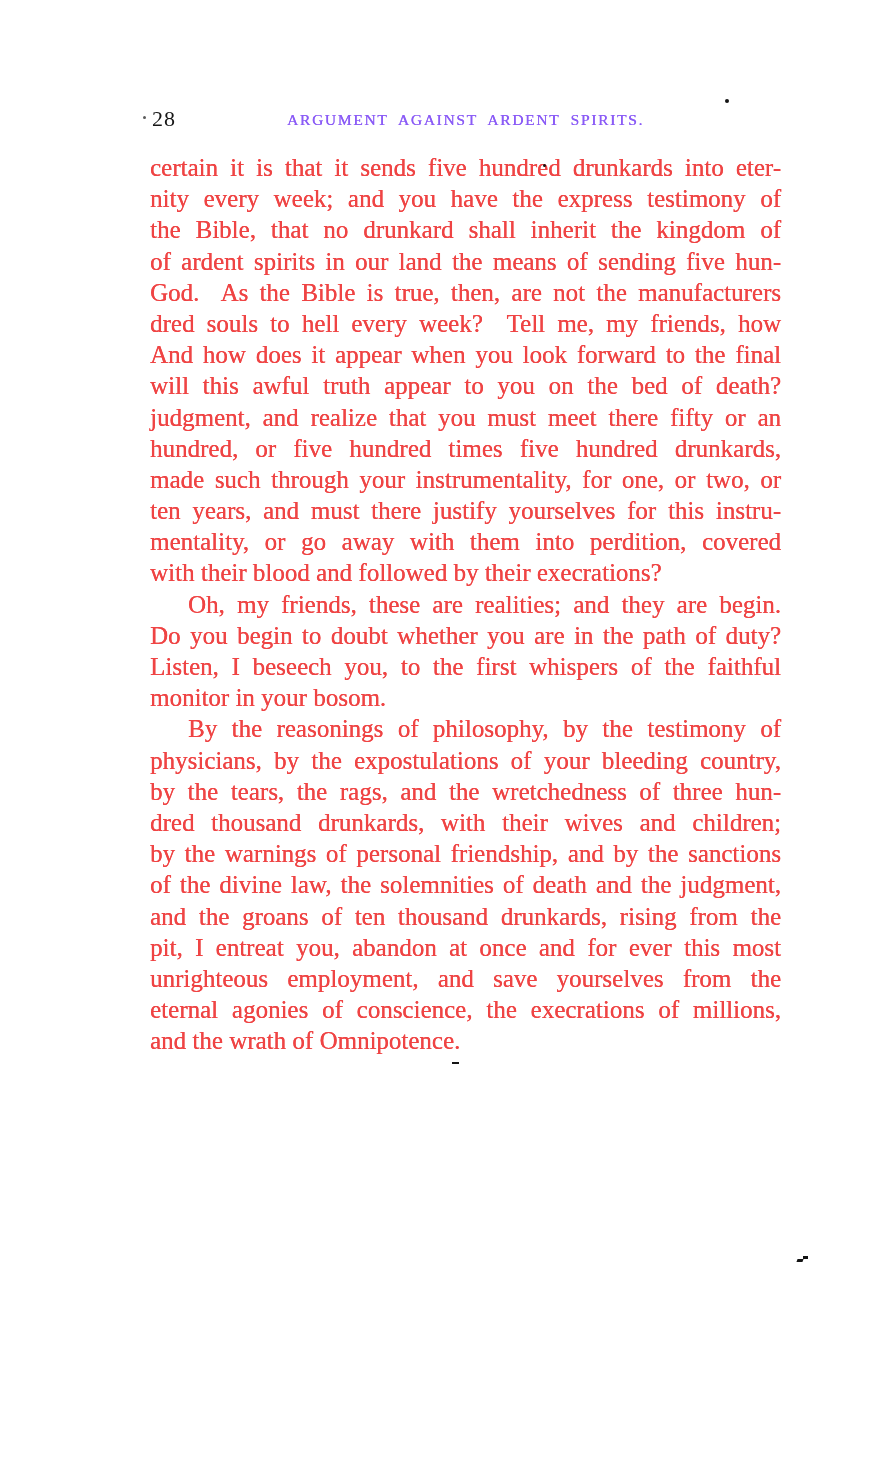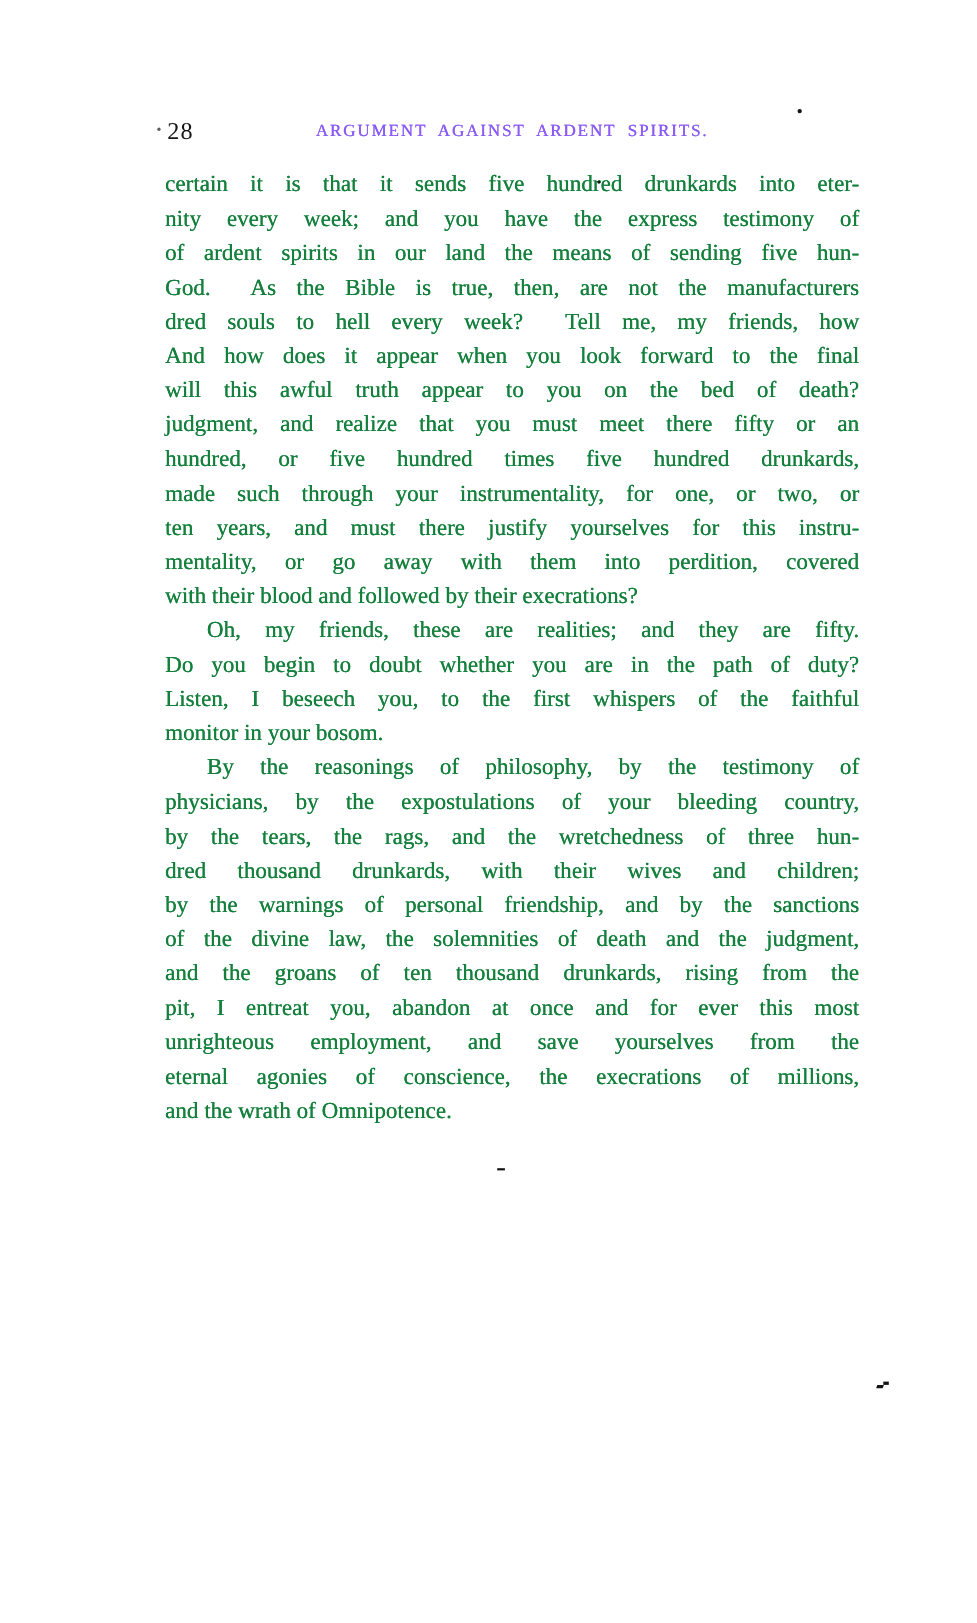--- a/index.html
+++ b/index.html
@@ -47,27 +47,27 @@
   
   .body-text {
     position: absolute;
     left: 150px;
     top: 152px;
     width: 631px;
   }
   .line {
     height: 31.2px;
     line-height: 31.2px;
-    font-size: 21px;
+    font-size: 25px;
     text-align: justify;
     text-align-last: justify;
     text-justify: inter-word;
     white-space: nowrap;
     overflow: visible;
-    color: #15803d;
+    color: #ef4444;
     text-shadow: 0.25px 0 0 currentColor;
   }
   .line.last {
     text-align: right;
     text-align-last: left;
   }
   .line.indent {
     text-indent: 38px;
   }
   
@@ -88,32 +88,33 @@
 <div class="page">
 
   <header class="running-head">
     <span class="pagenum">28</span>
     <span class="running-title">ARGUMENT AGAINST ARDENT SPIRITS.</span>
   </header>
 
   <main class="body-text" id="body-text">
       <div class="line">certain it is that it sends five hundred drunkards into eter-</div>
       <div class="line">nity every week; and you have the express testimony of</div>
+      <div class="line">the Bible, that no drunkard shall inherit the kingdom of</div>
       <div class="line">of ardent spirits in our land the means of sending five hun-</div>
       <div class="line">God.&nbsp; As the Bible is true, then, are not the manufacturers</div>
       <div class="line">dred souls to hell every week?&nbsp; Tell me, my friends, how</div>
       <div class="line">And how does it appear when you look forward to the final</div>
       <div class="line">will this awful truth appear to you on the bed of death?</div>
       <div class="line">judgment, and realize that you must meet there fifty or an</div>
       <div class="line">hundred, or five hundred times five hundred drunkards,</div>
       <div class="line">made such through your instrumentality, for one, or two, or</div>
       <div class="line">ten years, and must there justify yourselves for this instru-</div>
       <div class="line">mentality, or go away with them into perdition, covered</div>
       <div class="line last">with their blood and followed by their execrations?</div>
-      <div class="line indent">Oh, my friends, these are realities; and they are fifty.</div>
+      <div class="line indent">Oh, my friends, these are realities; and they are begin.</div>
       <div class="line">Do you begin to doubt whether you are in the path of duty?</div>
       <div class="line">Listen, I beseech you, to the first whispers of the faithful</div>
       <div class="line last">monitor in your bosom.</div>
       <div class="line indent">By the reasonings of philosophy, by the testimony of</div>
       <div class="line">physicians, by the expostulations of your bleeding country,</div>
       <div class="line">by the tears, the rags, and the wretchedness of three hun-</div>
       <div class="line">dred thousand drunkards, with their wives and children;</div>
       <div class="line">by the warnings of personal friendship, and by the sanctions</div>
       <div class="line">of the divine law, the solemnities of death and the judgment,</div>
       <div class="line">and the groans of ten thousand drunkards, rising from the</div>

